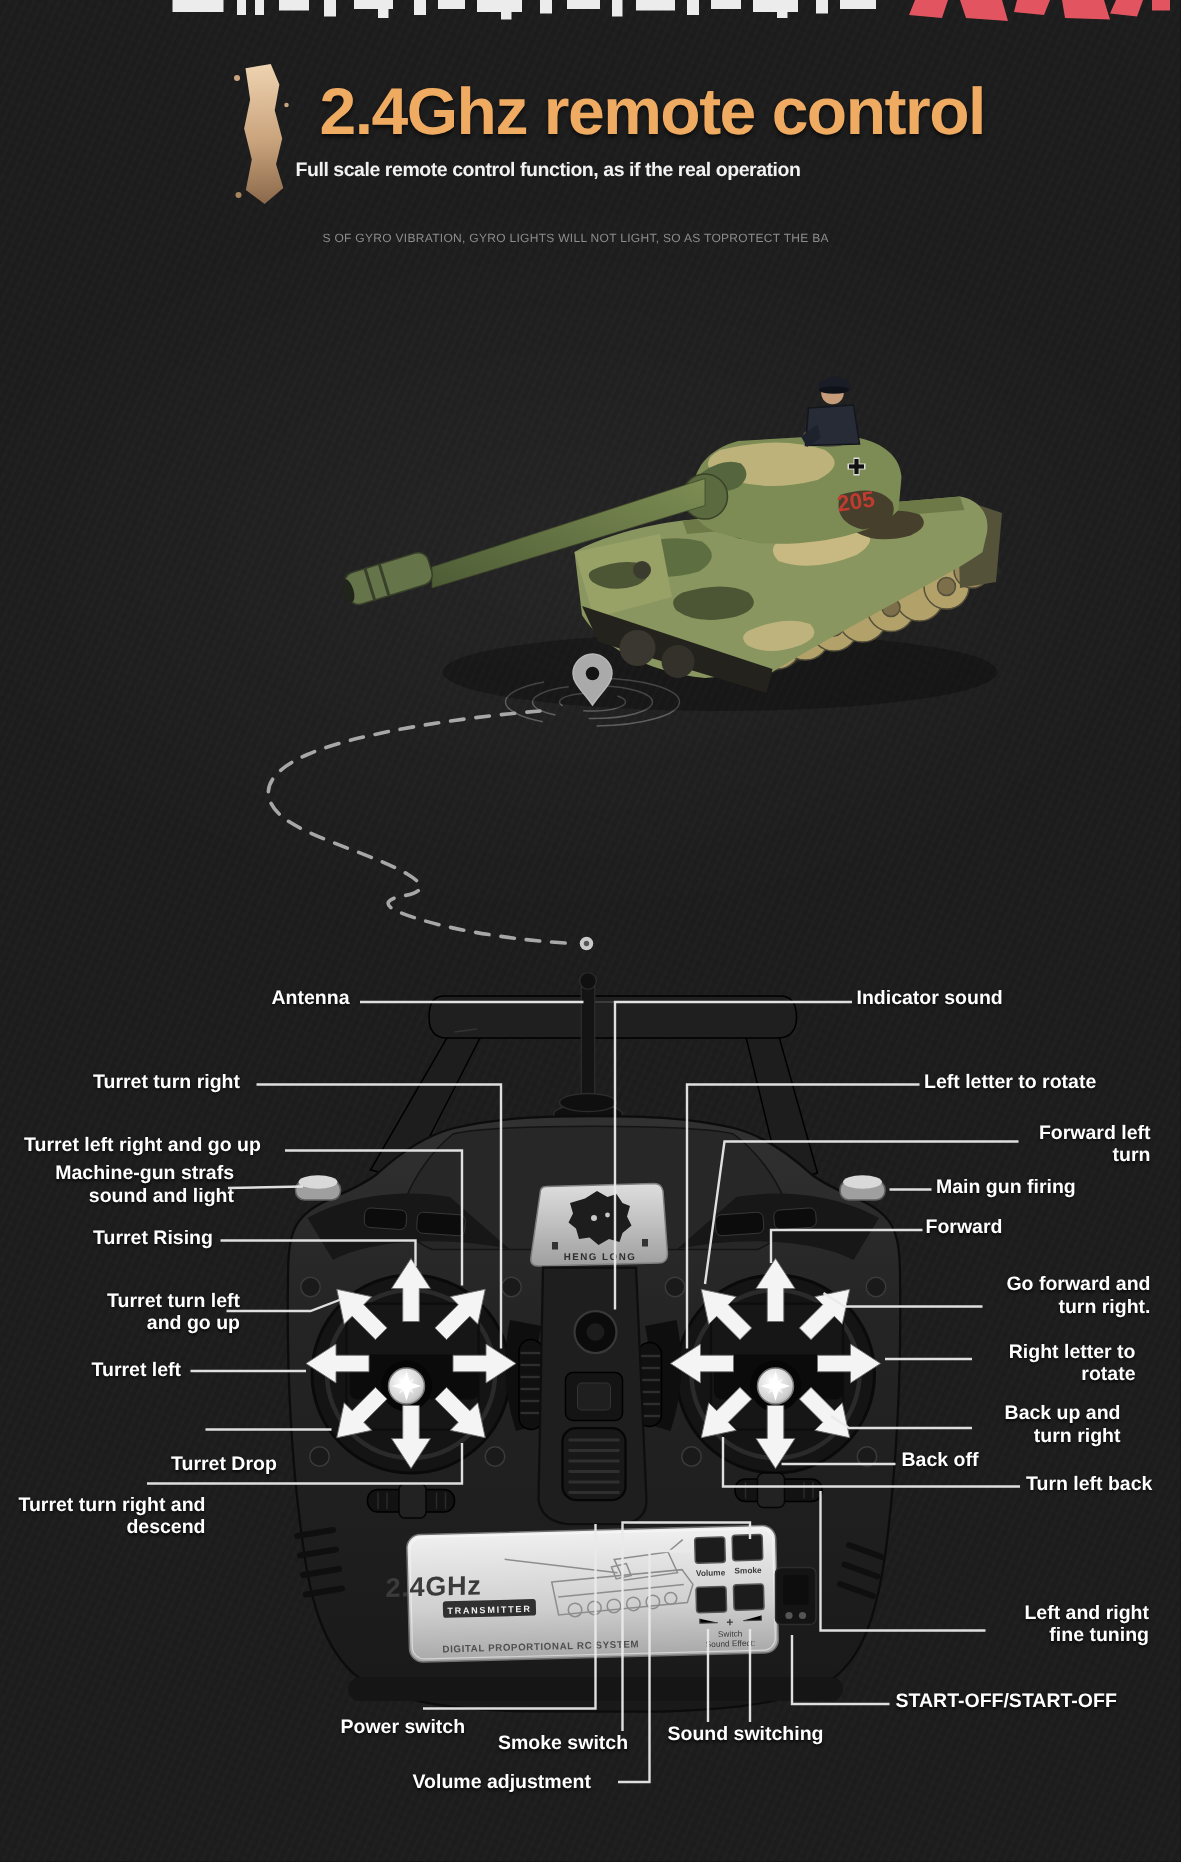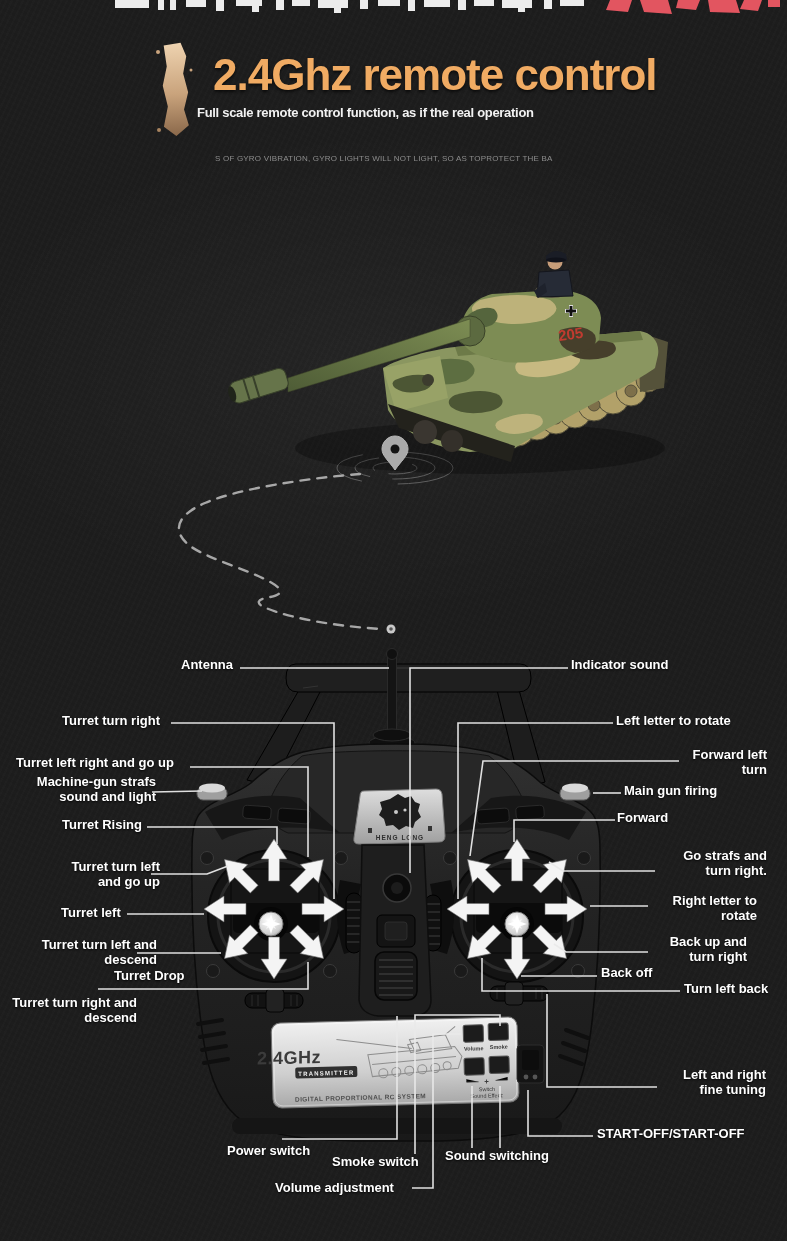--- a/index.html
+++ b/index.html
@@ -504,24 +504,23 @@
 <div class="callout" style="left:571px;top:658px">Indicator sound</div>
 <div class="callout" style="left:62px;top:714px">Turret turn right</div>
 <div class="callout" style="left:616px;top:714px">Left letter to rotate</div>
 <div class="callout" style="left:16px;top:756px">Turret left right and go up</div>
 <div class="callout wrap" style="left:682px;top:748px;width:85px">Forward left turn</div>
 <div class="callout wrap" style="left:24px;top:775px;width:132px">Machine-gun strafs sound and light</div>
 <div class="callout" style="left:624px;top:784px">Main gun firing</div>
 <div class="callout" style="left:62px;top:818px">Turret Rising</div>
 <div class="callout" style="left:617px;top:811px">Forward</div>
 <div class="callout wrap" style="left:52px;top:860px;width:108px">Turret turn left and go up</div>
-<div class="callout wrap" style="left:657px;top:849px;width:110px">Go strafs and turn right.</div>
+<div class="callout wrap" style="left:657px;top:849px;width:110px">Go forward and turn right.</div>
 <div class="callout" style="left:61px;top:906px">Turret left</div>
 <div class="callout wrap" style="left:652px;top:894px;width:105px">Right letter to rotate</div>
-<div class="callout wrap" style="left:12px;top:938px;width:145px">Turret turn left and descend</div>
 <div class="callout wrap" style="left:652px;top:935px;width:95px">Back up and turn right</div>
 <div class="callout" style="left:114px;top:969px">Turret Drop</div>
 <div class="callout" style="left:601px;top:966px">Back off</div>
 <div class="callout wrap" style="left:12px;top:996px;width:125px">Turret turn right and descend</div>
 <div class="callout" style="left:684px;top:982px">Turn left back</div>
 <div class="callout wrap" style="left:661px;top:1068px;width:105px">Left and right fine tuning</div>
 <div class="callout" style="left:597px;top:1127px">START-OFF/START-OFF</div>
 <div class="callout" style="left:227px;top:1144px">Power switch</div>
 <div class="callout" style="left:332px;top:1155px">Smoke switch</div>
 <div class="callout" style="left:445px;top:1149px">Sound switching</div>

